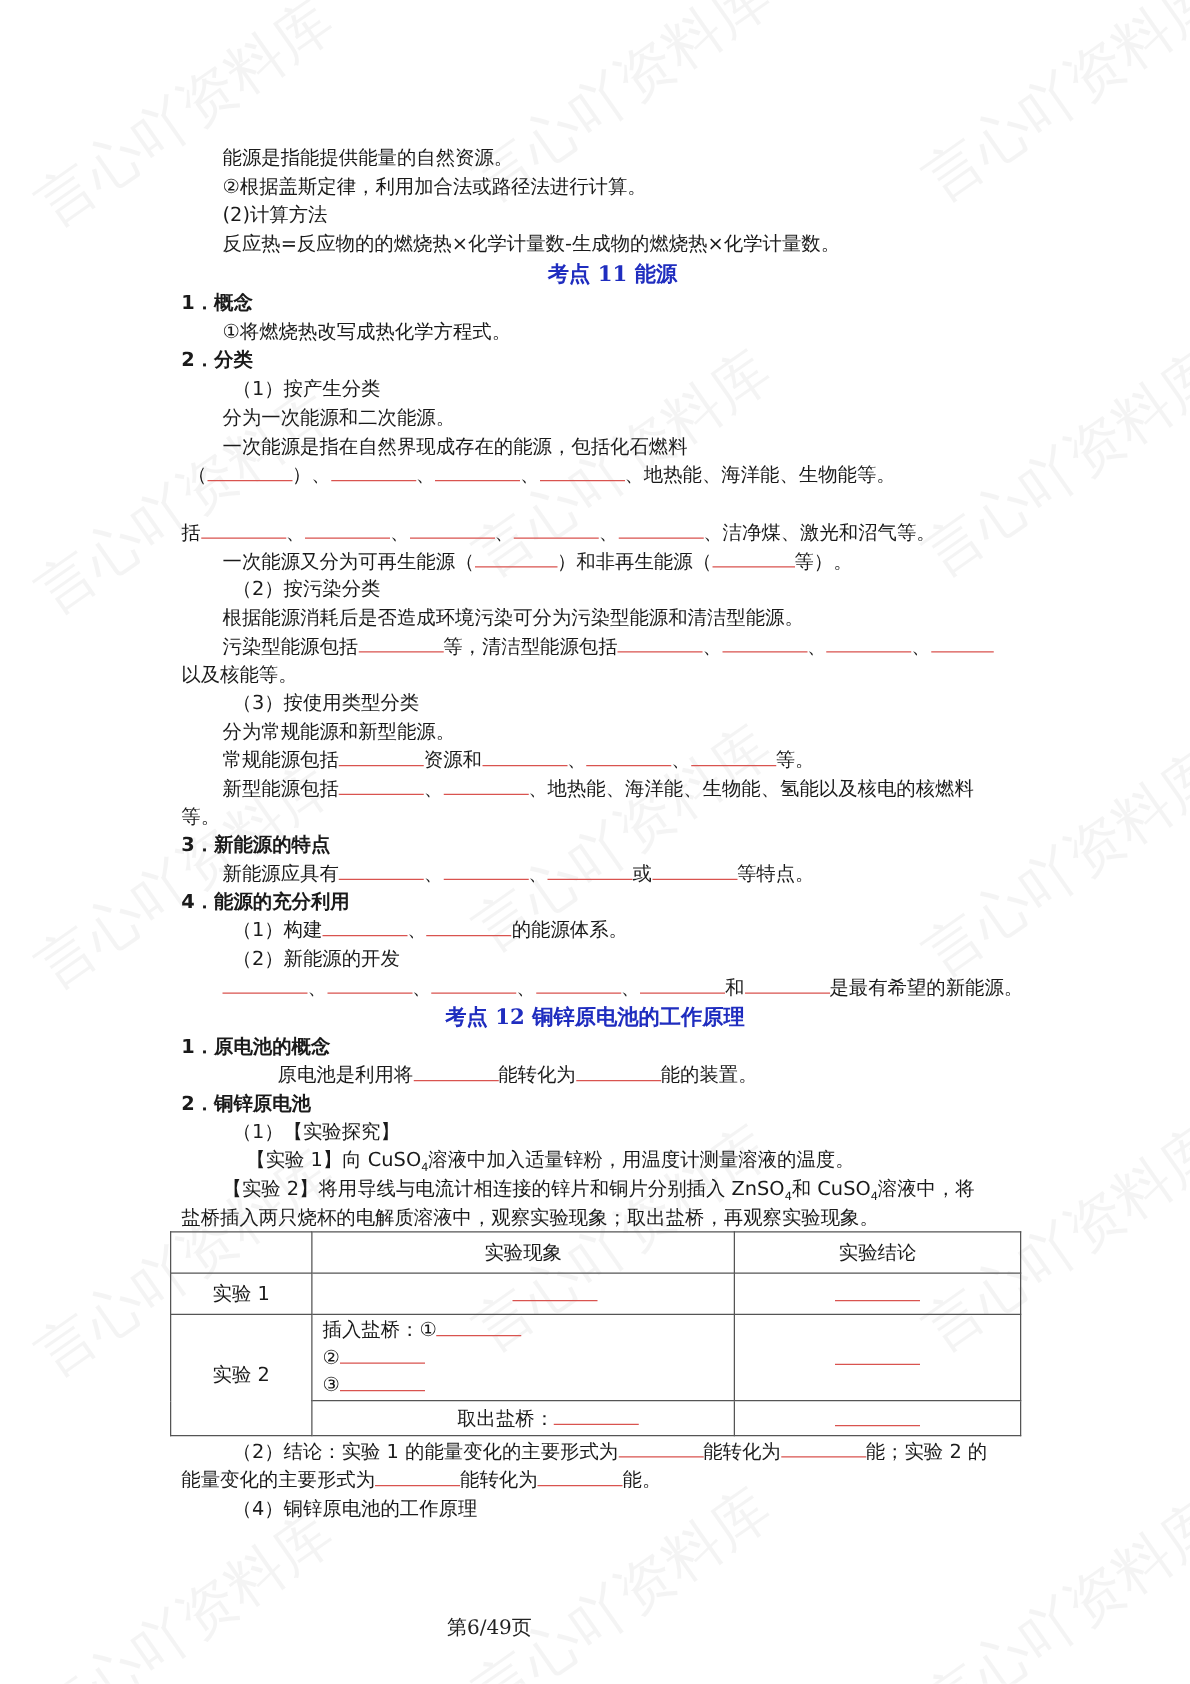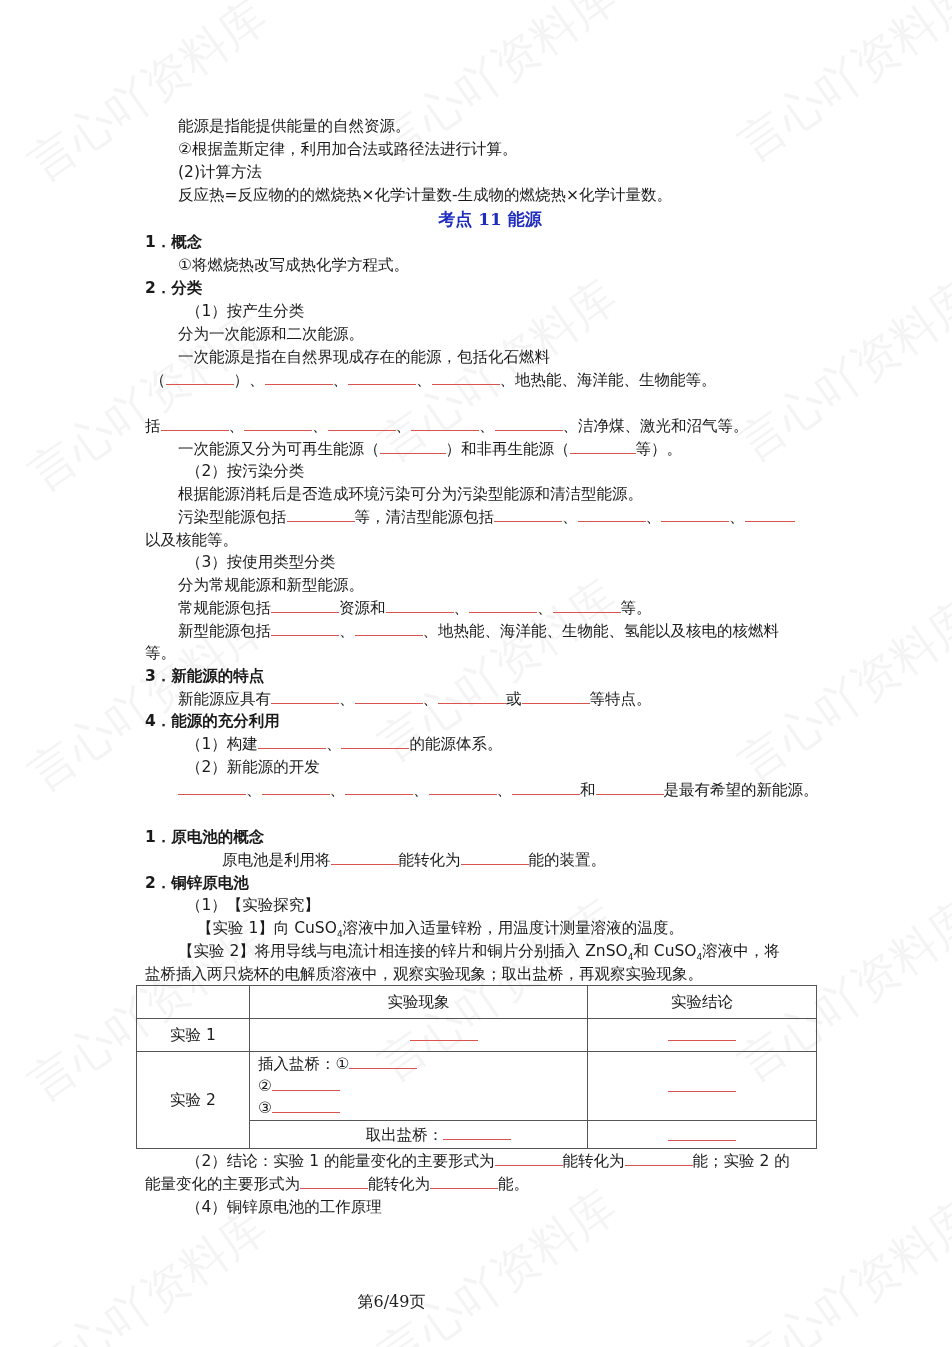--- a/index.html
+++ b/index.html
@@ -92,20 +92,21 @@
   </div>
   <div class="line lft bold" style="top:710px;">4．能源的充分利用</div>
   <div class="line ind2" style="top:733px;">
     <span>（1）构建</span><span class="blank b68"></span><span>、</span><span class="blank b68"></span><span>的能源体系。</span>
   </div>
   <div class="line ind2" style="top:756px;">（2）新能源的开发</div>
   <div class="line ind" style="top:779px;">
     <span class="blank b68"></span><span>、</span><span class="blank b68"></span><span>、</span><span class="blank b68"></span><span>、</span><span class="blank b68"></span><span>、</span><span class="blank b68"></span><span>和</span><span class="blank b68"></span><span>是最有希望的新能源。</span>
   </div>
 
+  <div class="heading" style="top:802px;">考点 12  铜锌原电池的工作原理</div>
   <div class="line lft bold" style="top:826px;">1．原电池的概念</div>
   <div class="line ind" style="top:849px;margin-left:44px;">
     <span>原电池是利用将</span><span class="blank b68"></span><span>能转化为</span><span class="blank b68"></span><span>能的装置。</span>
   </div>
   <div class="line lft bold" style="top:872px;">2．铜锌原电池</div>
   <div class="line ind2" style="top:894px;">（1）【实验探究】</div>
   <div class="line ind" style="top:917px;margin-left:19px;">
     <span>【实验 1】向 CuSO</span><sub>4</sub><span>溶液中加入适量锌粉，用温度计测量溶液的温度。</span>
   </div>
   <div class="line ind" style="top:940px;">

